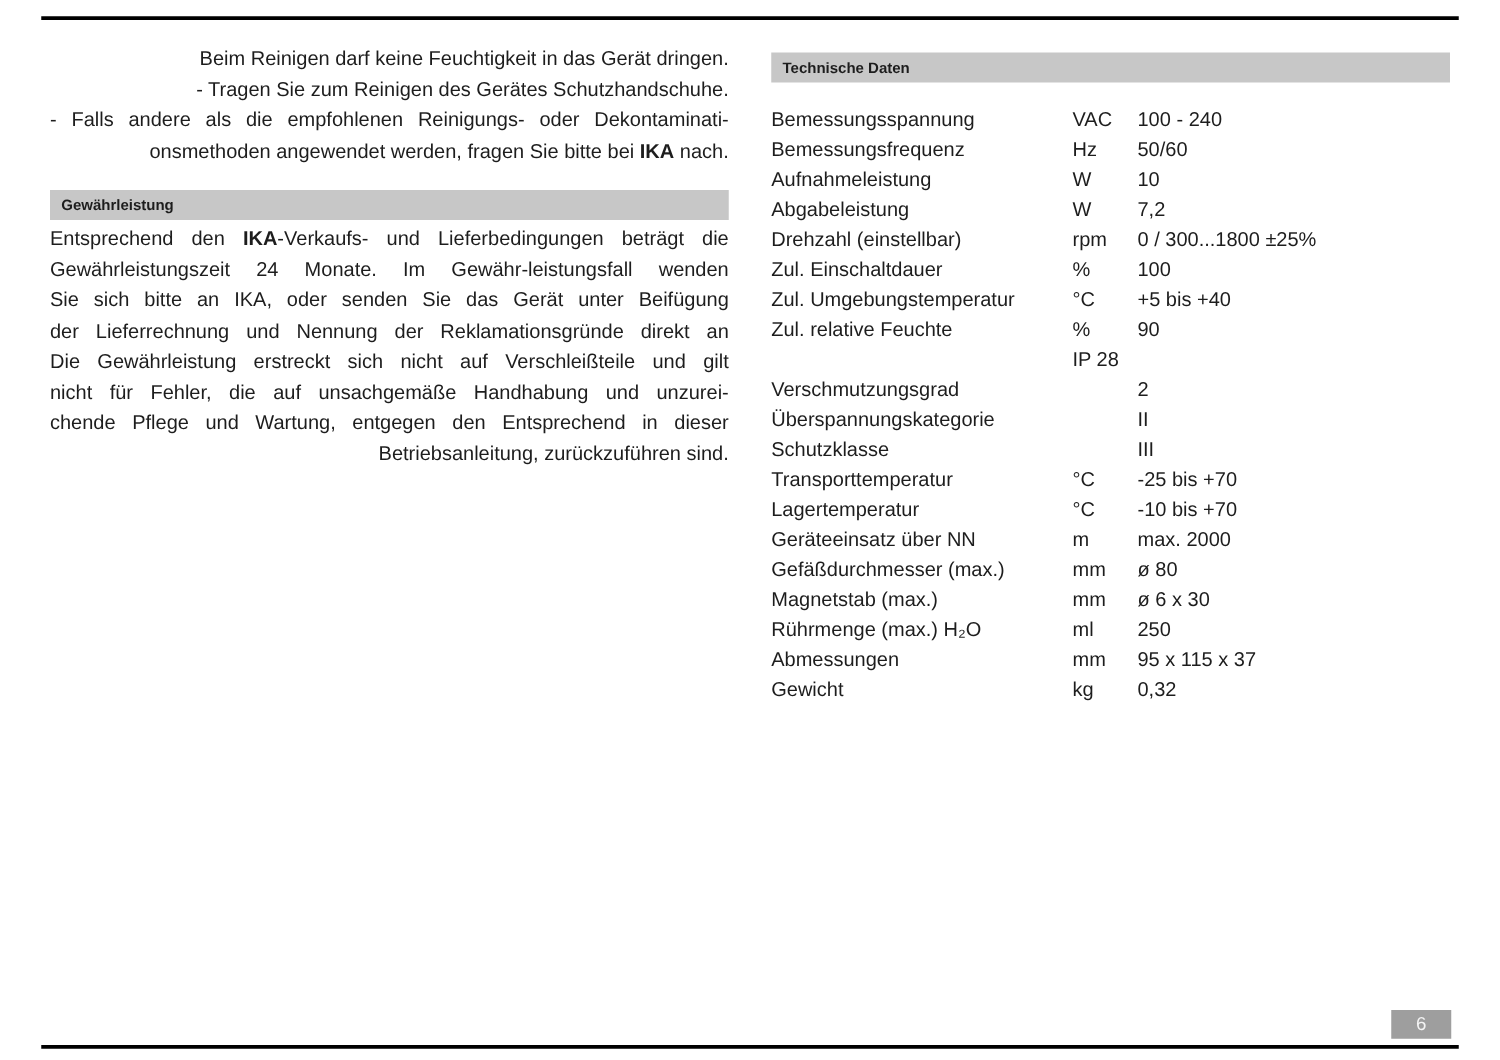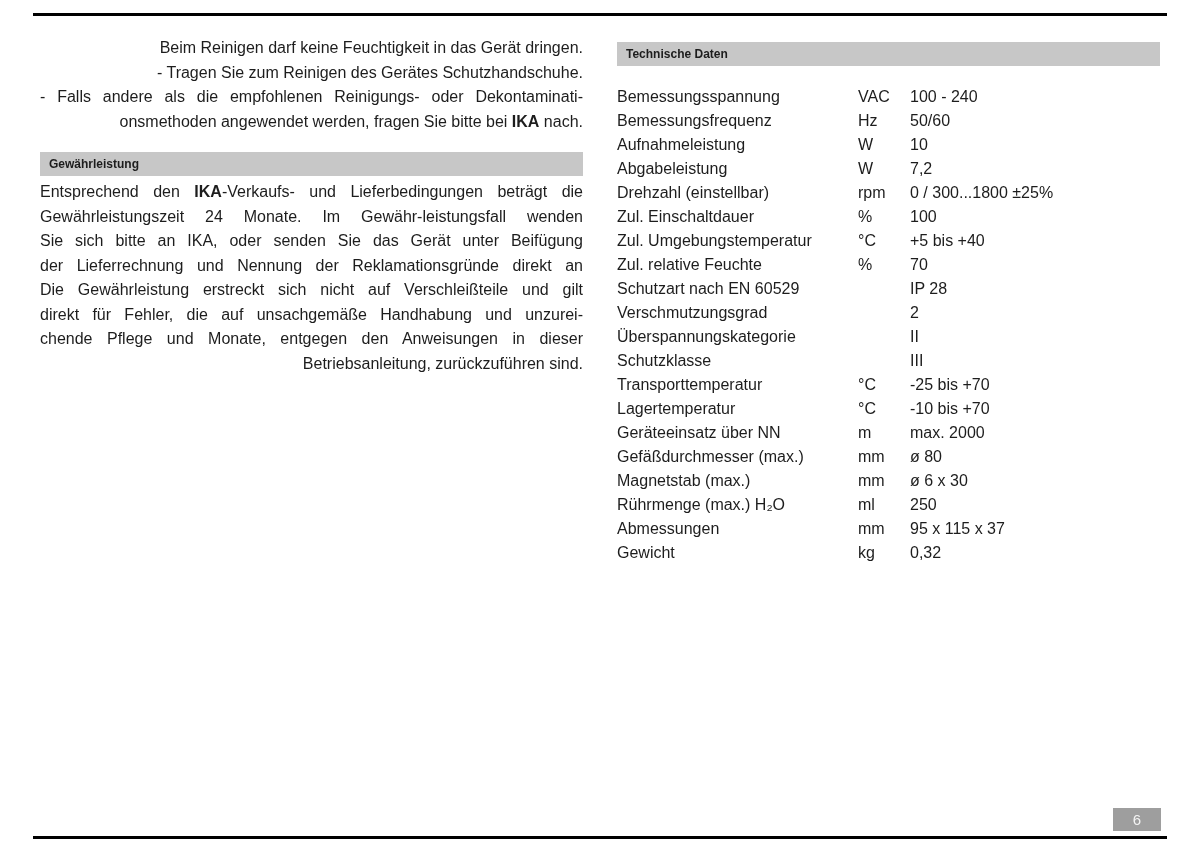--- a/index.html
+++ b/index.html
@@ -94,24 +94,24 @@
     <div class="tline j">
       <span>der Lieferrechnung und Nennung der Reklamationsgründe direkt an</span>
     </div>
   </div>
 
   <div class="block">
     <div class="tline j">
       <span>Die Gewährleistung erstreckt sich nicht auf Verschleißteile und gilt</span>
     </div>
     <div class="tline j">
-      <span>direkt für Fehler, die auf unsachgemäße Handhabung und unzurei-</span>
-    </div>
-    <div class="tline j">
-      <span>chende Pflege und Monate, entgegen den Anweisungen in dieser</span>
+      <span>nicht für Fehler, die auf unsachgemäße Handhabung und unzurei-</span>
+    </div>
+    <div class="tline j">
+      <span>chende Pflege und Wartung, entgegen den Entsprechend in dieser</span>
     </div>
     <div class="tline">
       <span>Betriebsanleitung, zurückzuführen sind.</span>
     </div>
   </div>
 
 </div>
 
 <div class="col" id="col-right">
 
@@ -159,25 +159,24 @@
 
       <div class="trow">
         <span>Zul. Umgebungstemperatur</span>
         <span>°C</span>
         <span>+5 bis +40</span>
       </div>
 
       <div class="trow">
         <span>Zul. relative Feuchte</span>
         <span>%</span>
-        <span>70</span>
-      </div>
-
-      <div class="trow">
-        <span>Schutzart nach EN 60529</span>
+        <span>90</span>
+      </div>
+
+      <div class="trow">
         <span></span>
         <span>IP 28</span>
       </div>
 
       <div class="trow">
         <span>Verschmutzungsgrad</span>
         <span></span>
         <span>2</span>
       </div>
 

